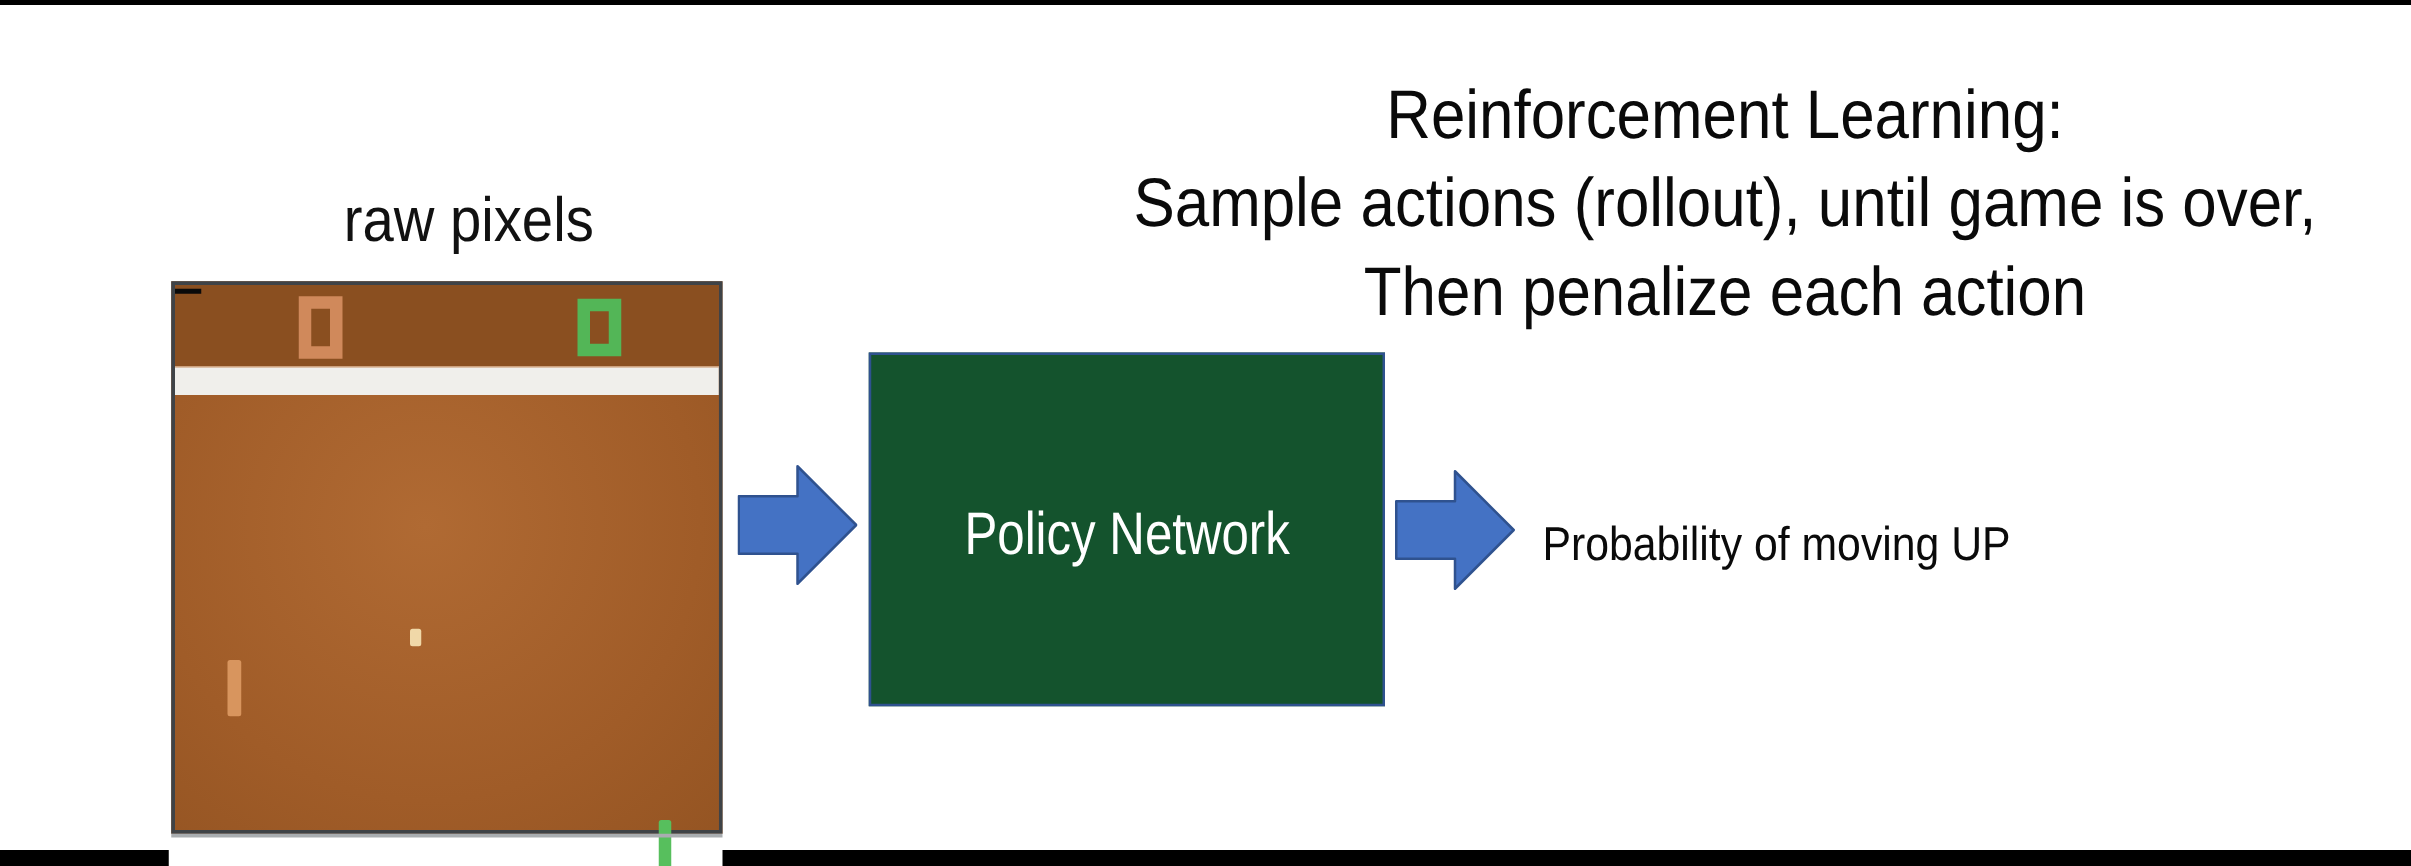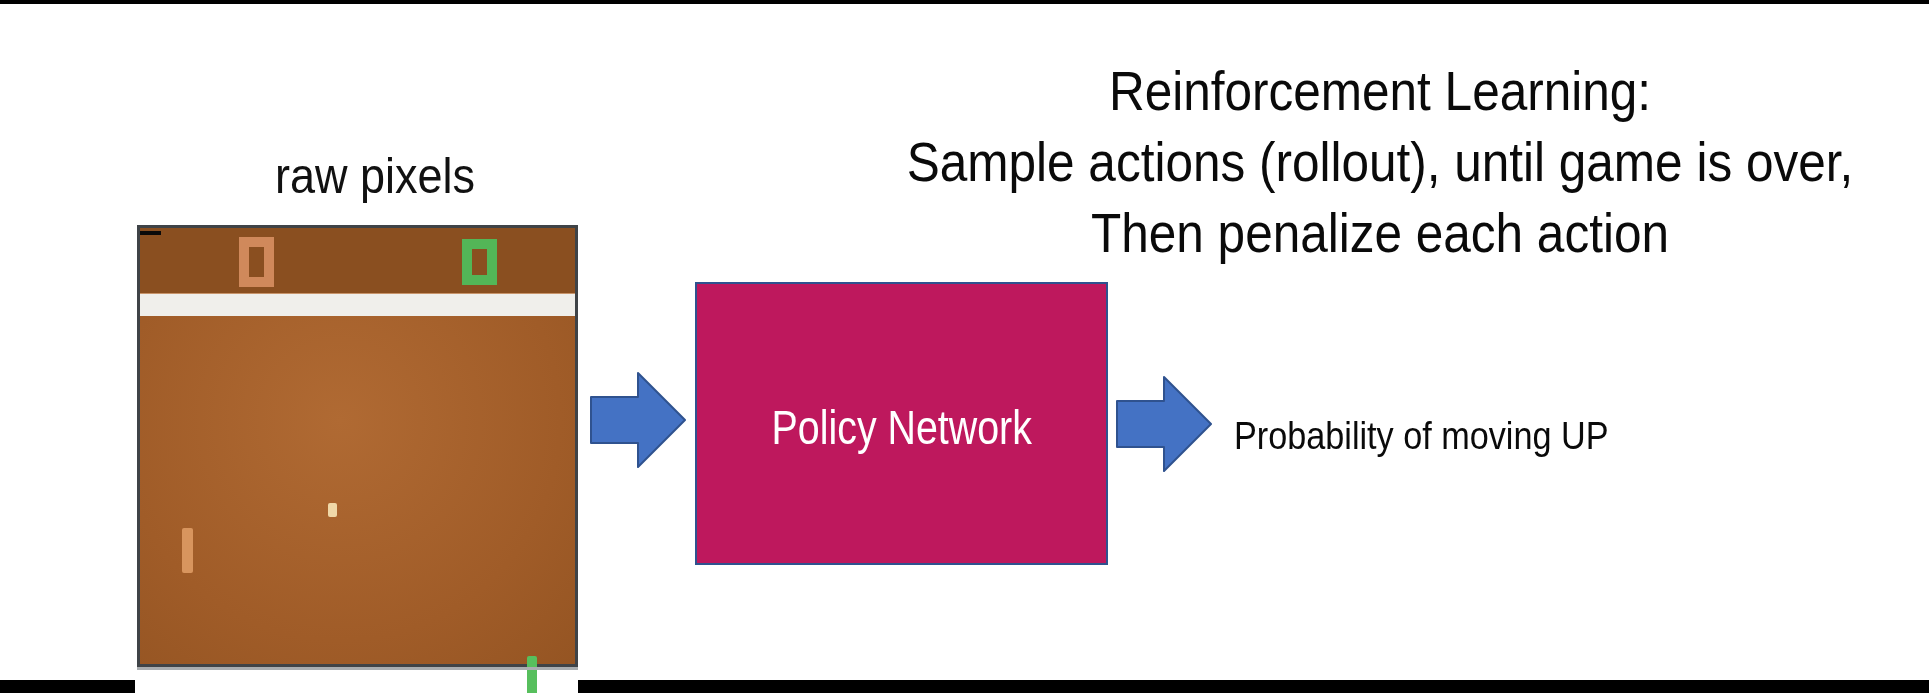--- a/index.html
+++ b/index.html
@@ -109,21 +109,21 @@
     background: #57bf5d;
     border-radius: 2px;
   }
 
   
   .arrow-left { left: 590px; top: 372px; width: 96px; height: 96px; }
   .arrow-right { left: 1116px; top: 376px; width: 96px; height: 96px; }
 
   .policy-box {
     left: 695px; top: 282px; width: 413px; height: 283px;
-    background: #be185d;
+    background: #14532d;
     border: 2px solid #2f528f;
     box-sizing: border-box;
     display: flex;
     align-items: center;
     justify-content: center;
   }
   .policy-box-label {
     color: #ffffff;
     font-size: 48px;
     white-space: nowrap;

